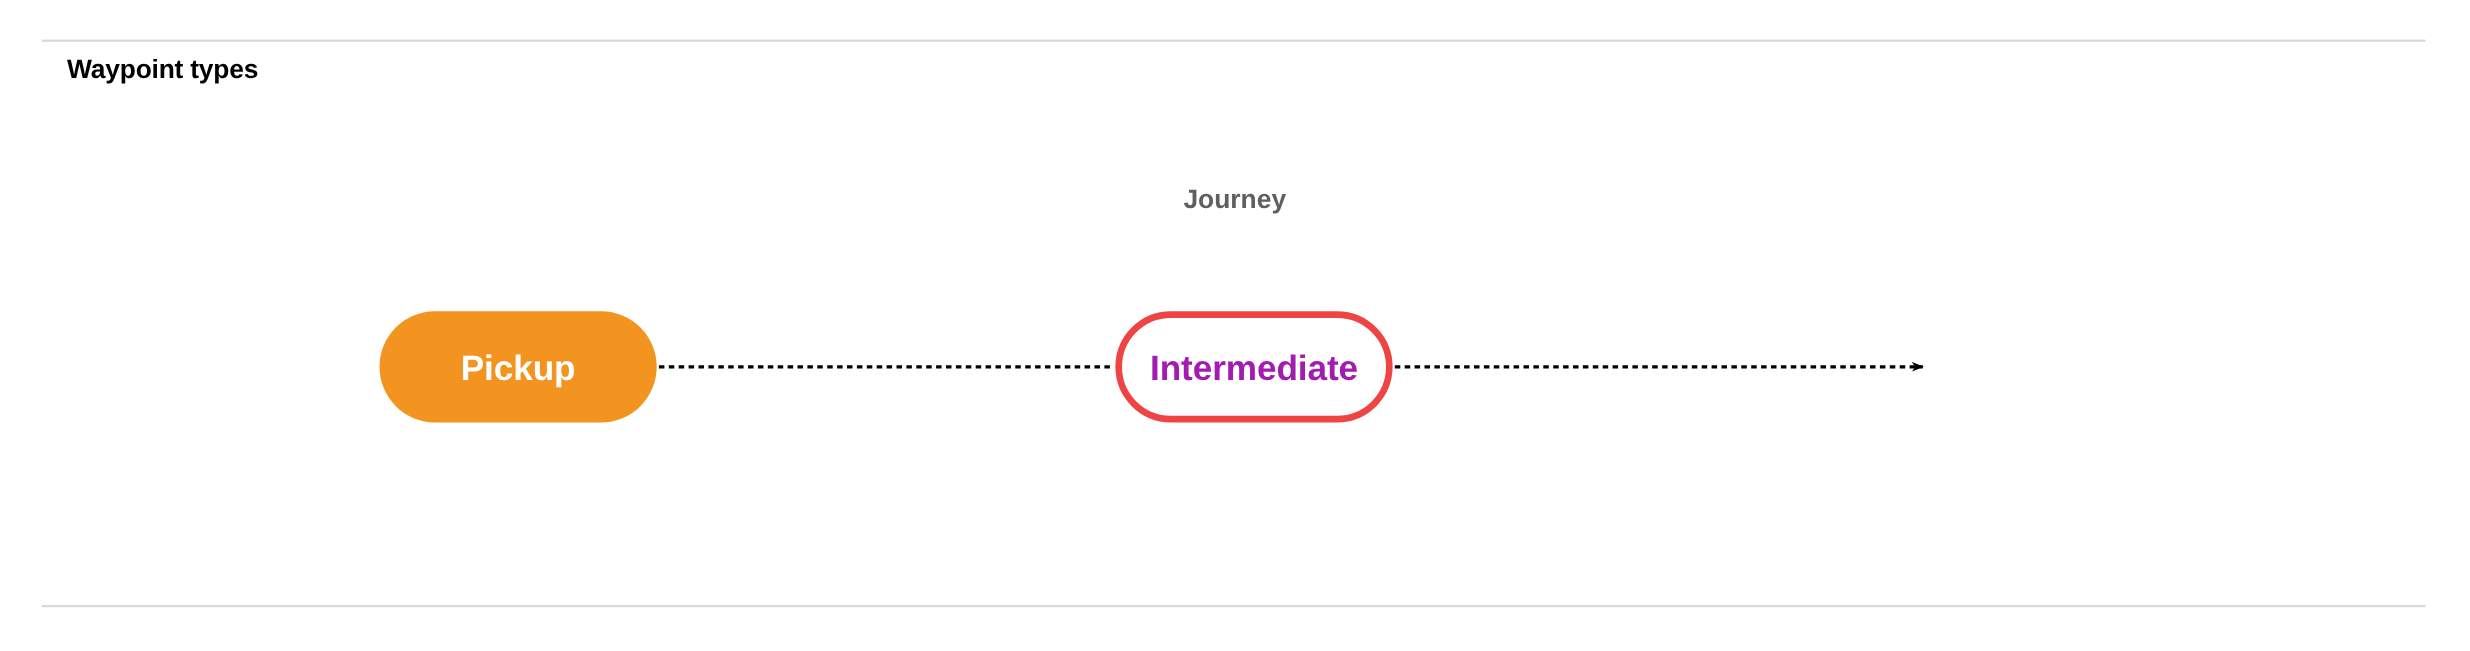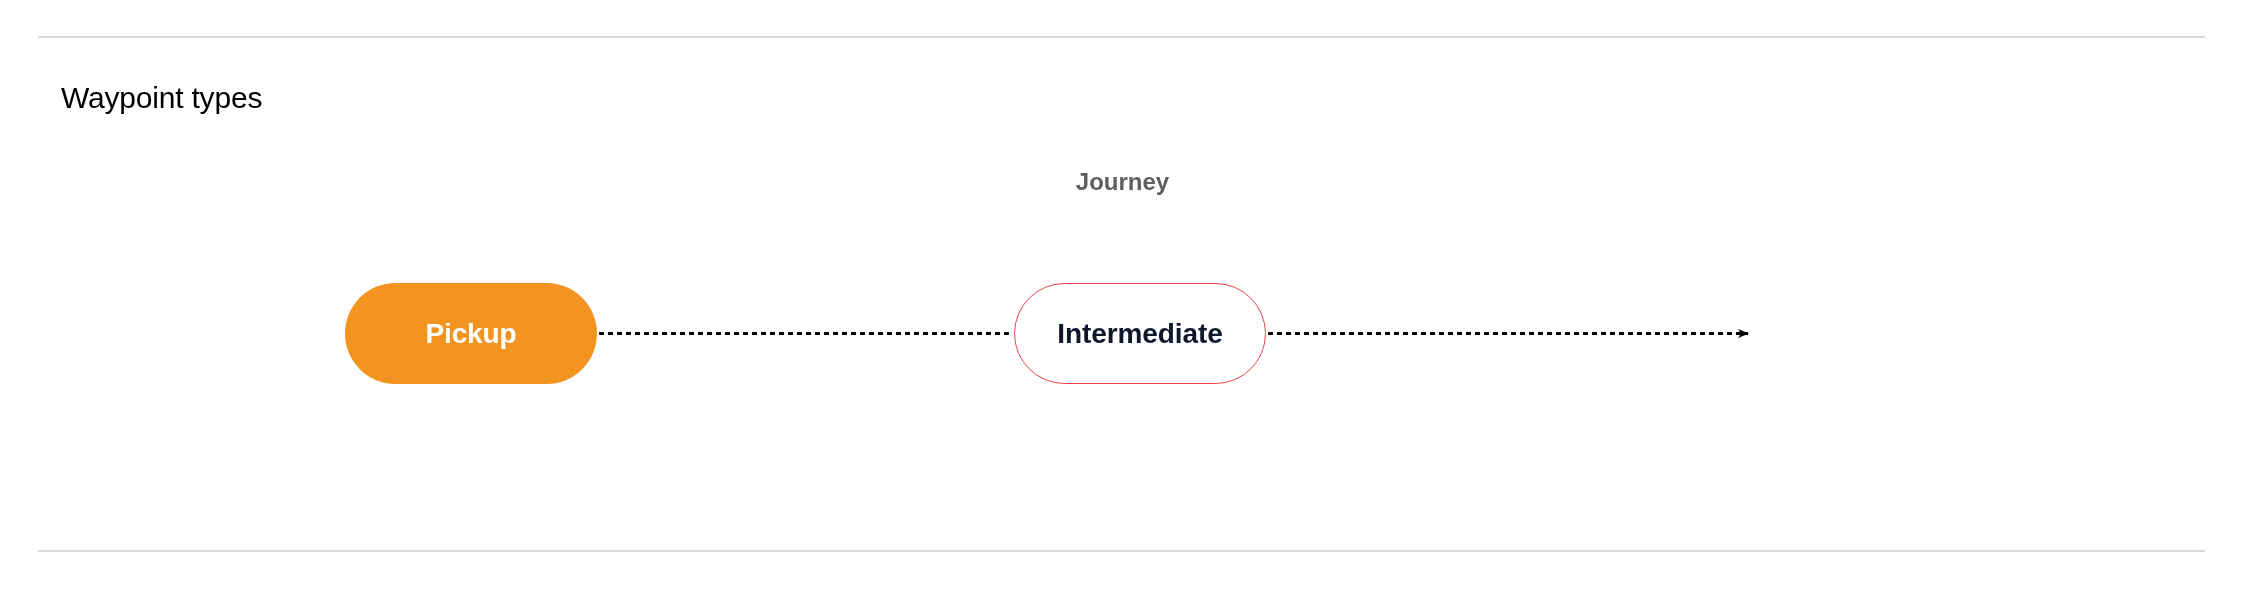--- a/index.html
+++ b/index.html
@@ -29,23 +29,23 @@
     height: 2px;
     background: #d9d9d9;
   }
   .divider.top    { top: 36px; }
   .divider.bottom { top: 550px; }
 
   
   .section-title {
     position: absolute;
     left: 61px;
-    top: 83px;
-    font-size: 30px;
-    font-weight: normal;
+    top: 52px;
+    font-size: 24px;
+    font-weight: bold;
     color: #000000;
     letter-spacing: -0.2px;
     line-height: 1;
     white-space: nowrap;
   }
 
   
   .diagram {
     position: absolute;
     left: 0;
@@ -80,36 +80,36 @@
   
   .node {
     position: absolute;
     height: 101px;
     top: 283px;
     border-radius: 52px;
     display: flex;
     align-items: center;
     justify-content: center;
     box-sizing: border-box;
-    font-size: 28px;
+    font-size: 32px;
     font-weight: bold;
     line-height: 1;
     white-space: nowrap;
     letter-spacing: -0.1px;
   }
 
   .node-terminal {
     background: #f2941f;
     color: #ffffff;
   }
 
   .node-intermediate {
     background: #ffffff;
-    color: #0f172a;
-    border: 1px solid #ef4444;
+    color: #a21caf;
+    border: 6px solid #ef4444;
   }
 
   #node-pickup       { left: 345px;  width: 252px; }
   #node-intermediate { left: 1014px; width: 252px; }
   #node-dropoff      { left: 1759px; width: 252px; }
 </style>
 </head>
 <body>
 
 <div id="page">

